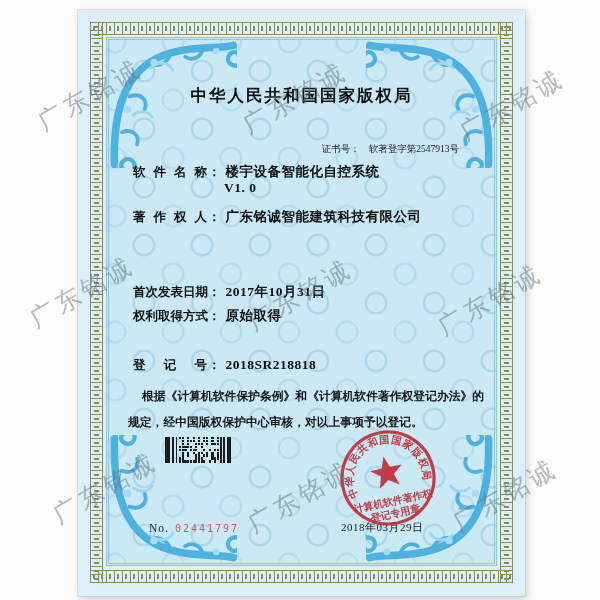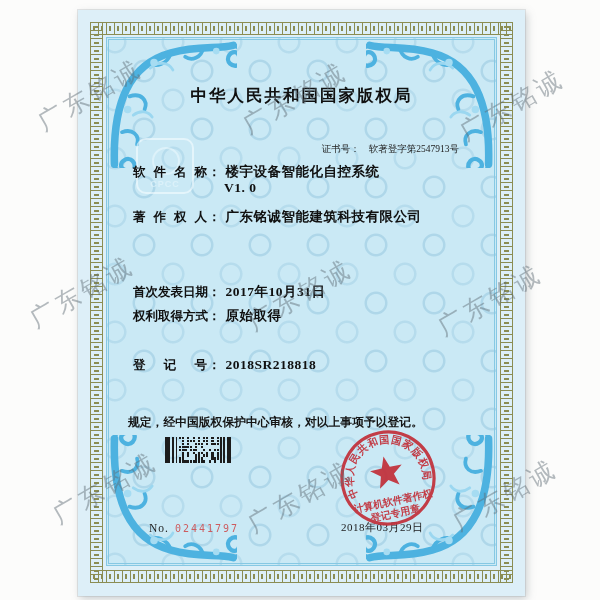--- a/index.html
+++ b/index.html
@@ -178,24 +178,20 @@
         <path stroke-width="3" stroke="#9bd7f0" d="M48,34 c8,-8 20,-6 24,2"></path>
         <path stroke-width="3" stroke="#9bd7f0" d="M30,84 c8,-6 16,-4 20,2"></path>
       </g>
       <g fill="#a6dcf2">
           <circle cx="52" cy="28" r="4"></circle>
           <circle cx="24" cy="78" r="4"></circle>
           <circle cx="118" cy="16" r="3.5"></circle>
         </g>
     </svg>
 
-    <div class="cpcc">
-      <div class="ring"></div>
-      <div class="txt">CPCC</div>
-    </div>
 
     <div class="h1">中华人民共和国国家版权局</div>
     <div class="certno">
       <span class="cn-lab">证书号：</span><span class="cn-val">软著登字第2547913号</span>
     </div>
 
     <div class="row" style="top:152px">
       <span class="flabel">软件名称</span><span class="fcolon">：</span><span class="fvalue">楼宇设备智能化自控系统</span>
     </div>
     <div class="row" style="top:168px;left:146px">
@@ -207,20 +203,21 @@
     <div class="row" style="top:272px">
       <span class="flabel">首次发表日期</span><span class="fcolon">：</span><span class="fvalue">2017年10月31日</span>
     </div>
     <div class="row" style="top:296px">
       <span class="flabel">权利取得方式</span><span class="fcolon">：</span><span class="fvalue">原始取得</span>
     </div>
     <div class="row" style="top:345px">
       <span class="flabel">登记号</span><span class="fcolon">：</span><span class="fvalue">2018SR218818</span>
     </div>
 
+    <div class="stmt stmt1">根据《计算机软件保护条例》和《计算机软件著作权登记办法》的</div>
     <div class="stmt stmt2">规定，经中国版权保护中心审核，对以上事项予以登记。</div>
 
     <div class="barcode">
         <i style="left:0;top:0;width:5px;height:26px"></i>
         <i style="left:7px;top:0;width:2px;height:26px"></i>
         <i style="left:10.5px;top:0;width:1.5px;height:26px"></i>
         <i style="left:55px;top:0;width:1.5px;height:26px"></i>
         <i style="left:58px;top:0;width:2px;height:26px"></i>
         <i style="left:62px;top:0;width:4px;height:26px"></i>
         <i style="left:14px;top:0px;width:2.2px;height:2.4px"></i>

